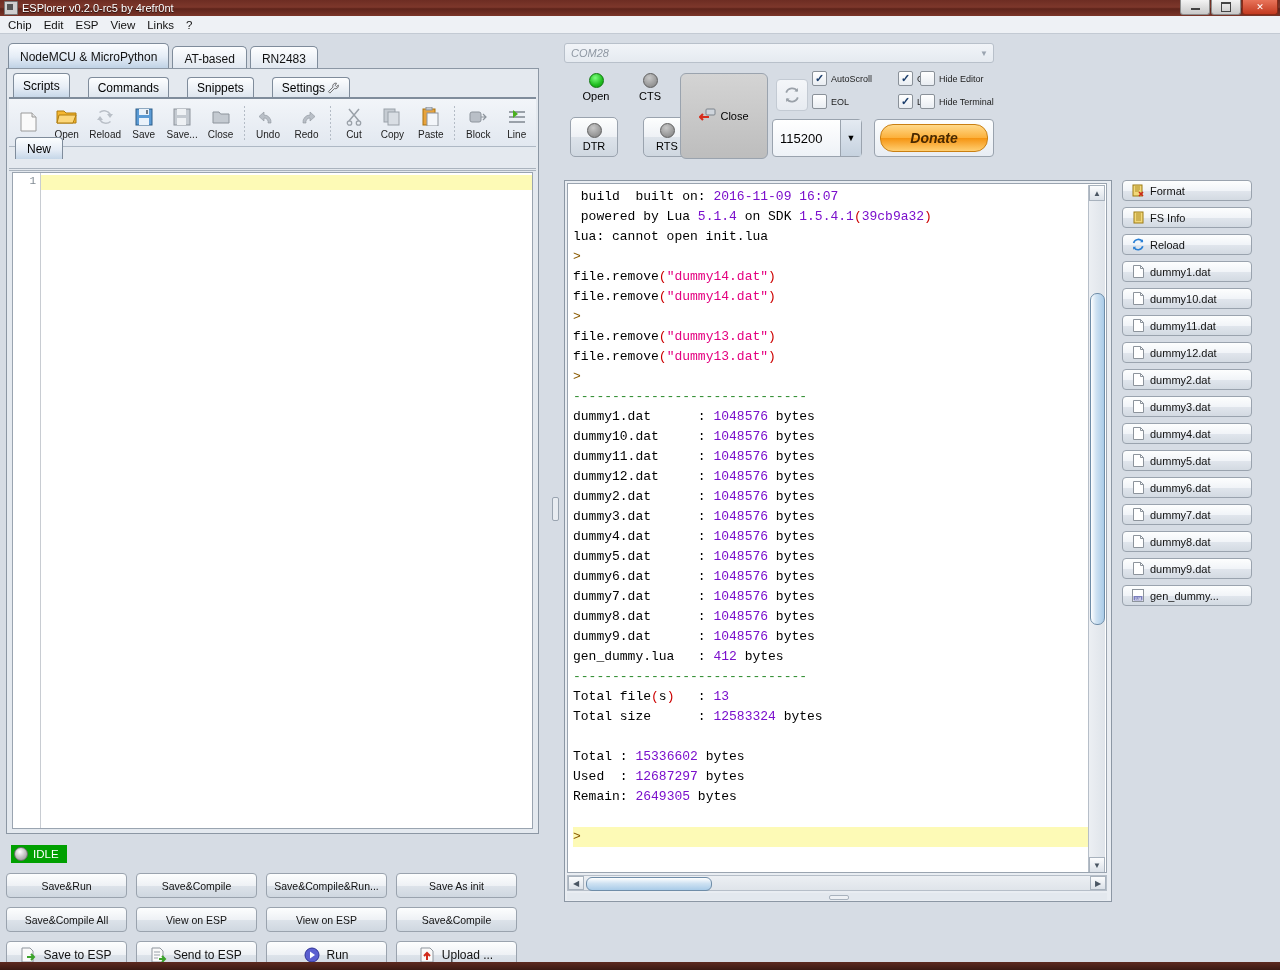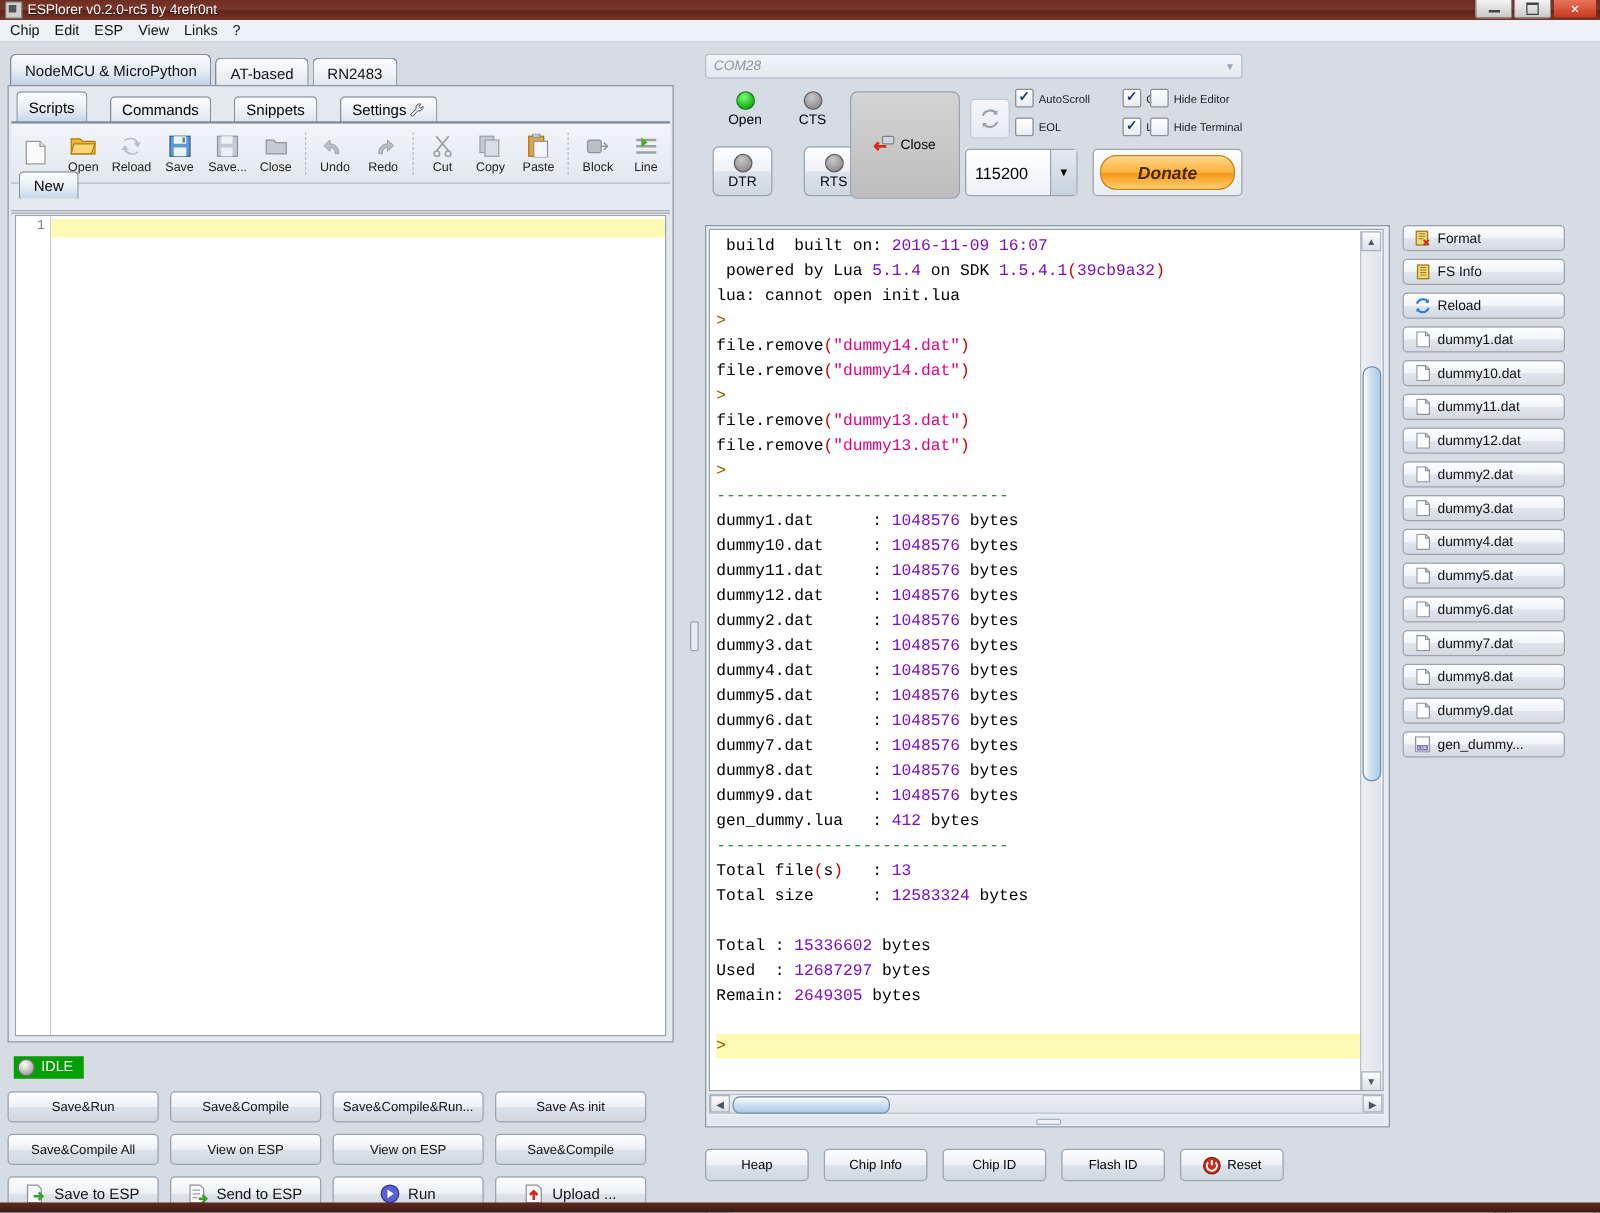--- a/index.html
+++ b/index.html
@@ -874,36 +874,20 @@
           <svg width="12" height="13" viewBox="0 0 12 13">
               <rect x=".5" y=".5" width="11" height="12" fill="#fff" stroke="#8d949c"></rect>
               <rect x="1.5" y="7" width="9" height="4.5" fill="#7b7fbe"></rect>
               <text x="6" y="10.6" font-size="3.4" fill="#fff" text-anchor="middle" font-family="Liberation Sans">LUA</text>
             </svg>
         </span>
         <span class="ftxt">gen_dummy...</span>
       </div>
     </div>
 
-    <div id="cmdbtns" style="left:4px;">
-      <div class="cbtn">Heap</div>
-      <div class="cbtn">Chip Info</div>
-      <div class="cbtn">Chip ID</div>
-      <div class="cbtn">Flash ID</div>
-      <div class="cbtn">
-        <span>
-          <svg width="15" height="15" viewBox="0 0 15 15">
-              <circle cx="7.5" cy="7.5" r="6.6" fill="#d12a1a" stroke="#8e1a0f"></circle>
-              <path d="M7.5 3v4.2" stroke="#fff" stroke-width="1.7"></path>
-              <path d="M4.6 4.8a4 4 0 1 0 5.8 0" stroke="#fff" stroke-width="1.6" fill="none"></path>
-            </svg>
-        </span>
-        <span>Reset</span>
-      </div>
-    </div>
 
     <div id="cmdline" style="left:4px;">
 
       <span class="carrow">▼</span>
     </div>
 
     <div id="sendbtn" style="left:644px;">
       
       
     </div>

